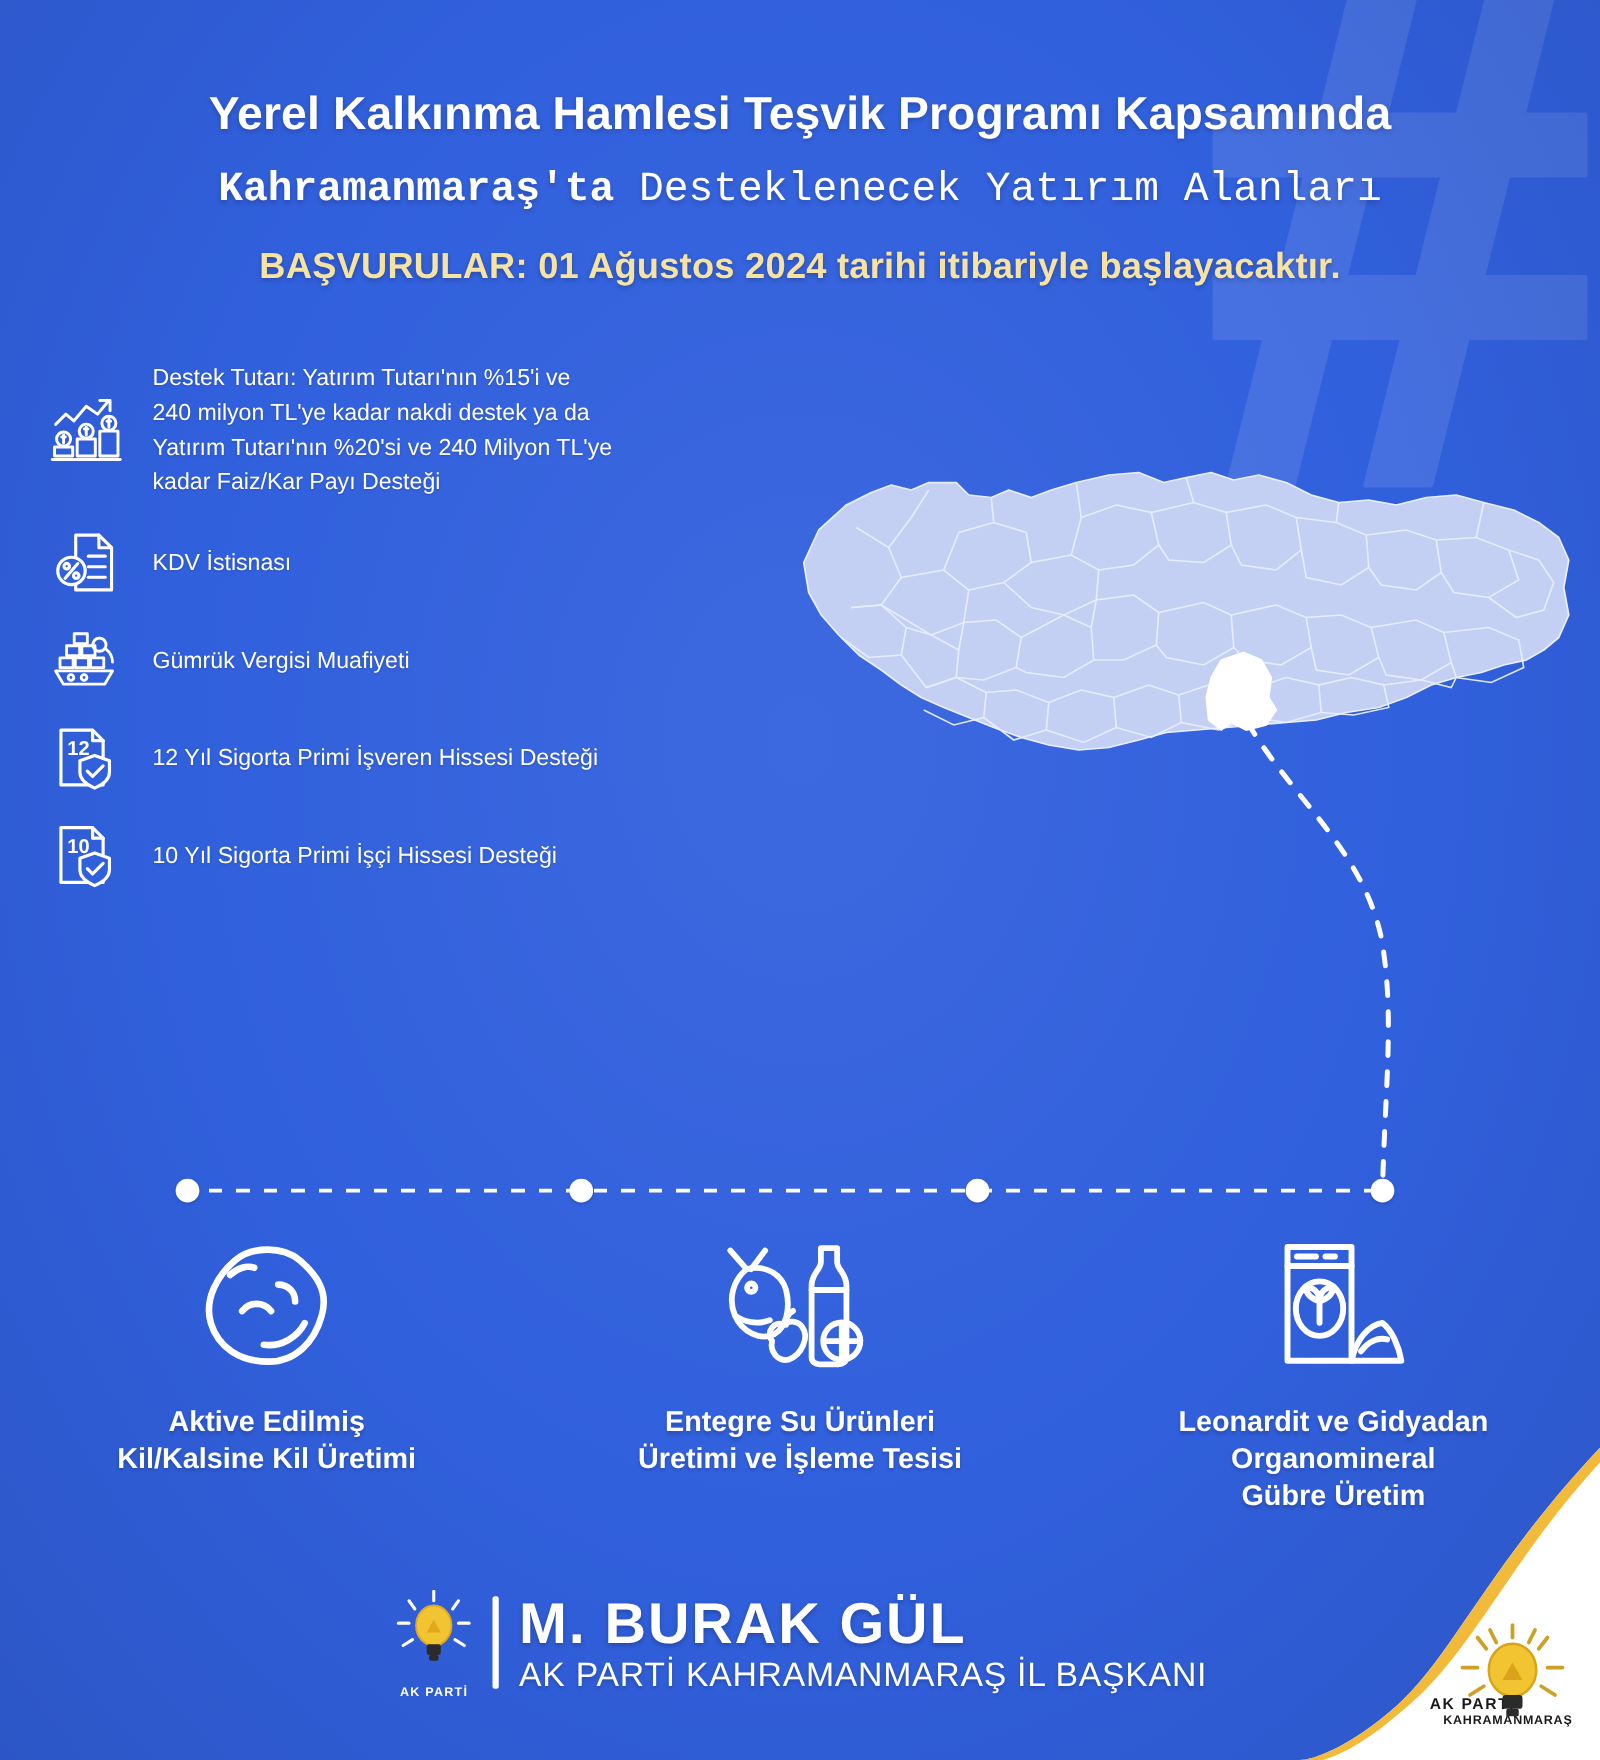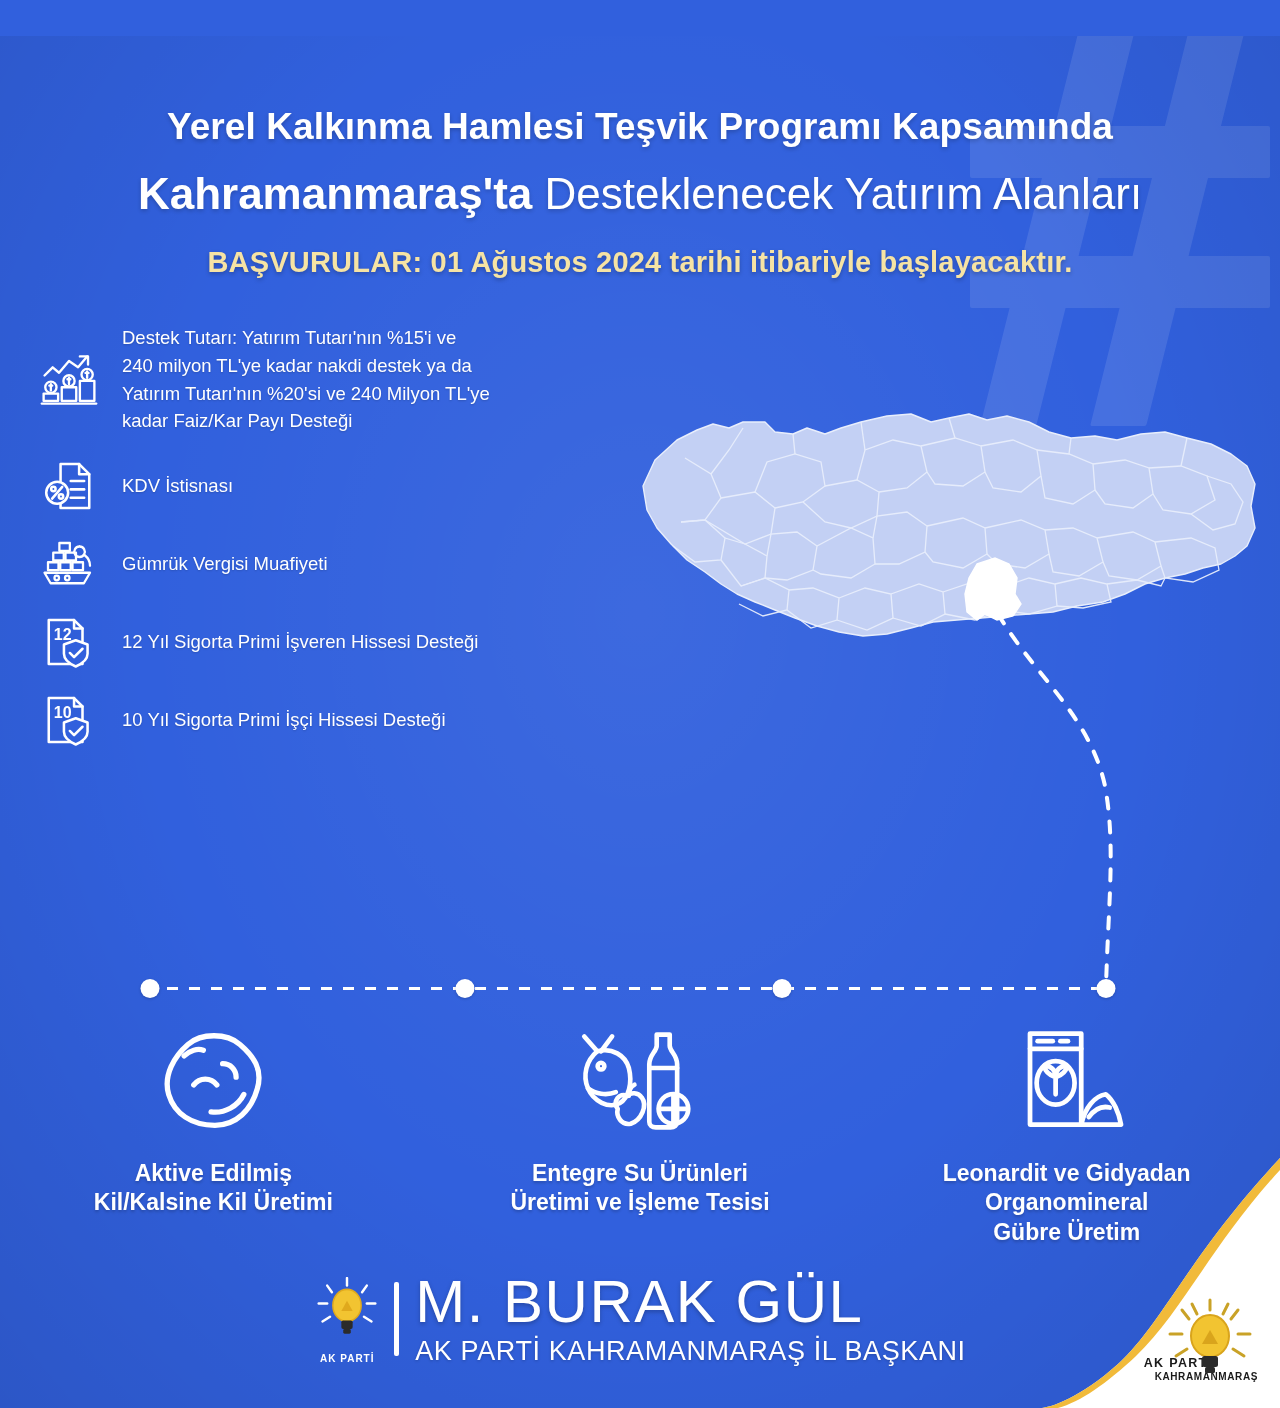--- a/index.html
+++ b/index.html
@@ -4,21 +4,21 @@
 <style>
   html,body{margin:0;padding:0;}
   body{
     width:1280px;height:1408px;
     background:#3160dd;
     font-family:"Liberation Sans", sans-serif;
     overflow:hidden;
     position:relative;
     color:#ffffff;
   }
-  .stage{position:absolute;inset:0;overflow:hidden;margin-top:36px;}
+  .stage{position:absolute;inset:0;overflow:hidden;}
 
   
   .watermark{
     position:absolute;
     right:-30px;top:-10px;
     width:360px;height:400px;
     opacity:.10;
     pointer-events:none;
   }
   .wm-bar{
@@ -36,22 +36,23 @@
 
   
   .header{position:absolute;left:0;right:0;top:70px;text-align:center;}
   .title-main{
     font-size:37px;font-weight:bold;letter-spacing:.1px;
     line-height:1.12;
     text-shadow:0 2px 4px rgba(0,0,0,.22);
     padding:0 24px;
   }
   .title-sub{
-    margin-top:22px;font-size:44px;font-weight:300;line-height:1.15;
+    margin-top:22px;font-size:33px;font-weight:300;line-height:1.15;
     text-shadow:0 2px 4px rgba(0,0,0,.20);
+    font-family:Liberation Mono, monospace;
   }
   .title-sub b{font-weight:bold;}
   .title-date{
     margin-top:26px;
     font-size:29px;font-weight:bold;color:#f6e3a4;
     text-shadow:0 2px 4px rgba(0,0,0,.25);
     letter-spacing:.2px;
   }
 
   
@@ -123,21 +124,21 @@
     position:absolute;left:0;right:0;bottom:24px;height:120px;
   }
   .footer-brand{
     position:absolute;left:0;right:0;top:8px;
     display:flex;align-items:center;justify-content:center;gap:14px;
   }
   .bulb-small{width:66px;height:84px;position:relative;}
   .brand-names{display:flex;align-items:center;gap:16px;}
   .brand-divider{width:5px;height:74px;background:#ffffff;border-radius:2px;}
   .brand-text .bt-name{
-    font-size:60px;font-weight:normal;letter-spacing:1.5px;line-height:1;
+    font-size:46px;font-weight:bold;letter-spacing:1.5px;line-height:1;
     text-shadow:0 2px 4px rgba(0,0,0,.25);
   }
   .brand-text .bt-role{
     margin-top:6px;
     font-size:27px;font-weight:normal;letter-spacing:.6px;line-height:1;
     text-shadow:0 1px 3px rgba(0,0,0,.22);
   }
 
   
   .corner{

